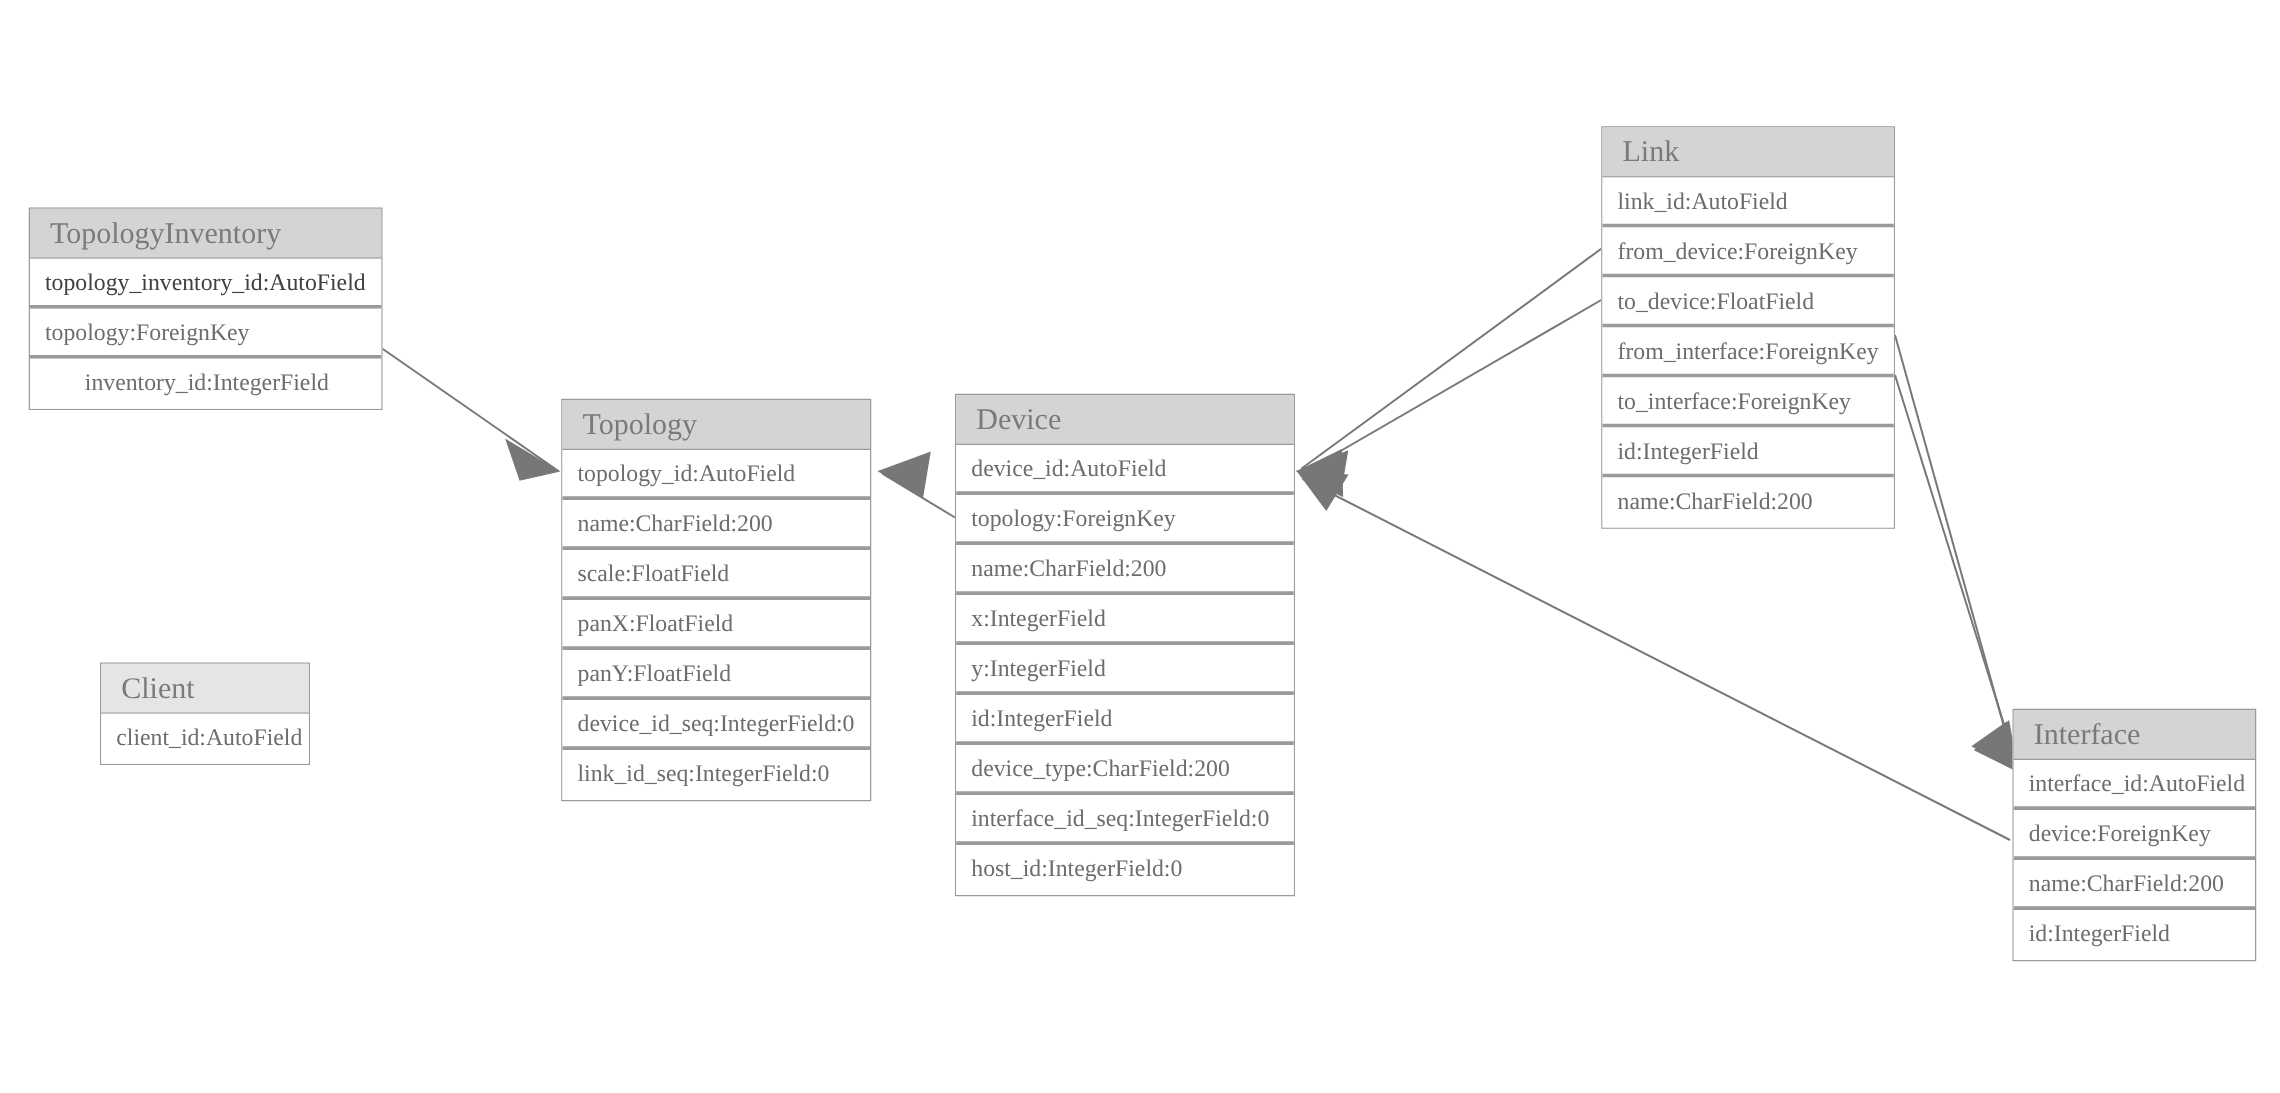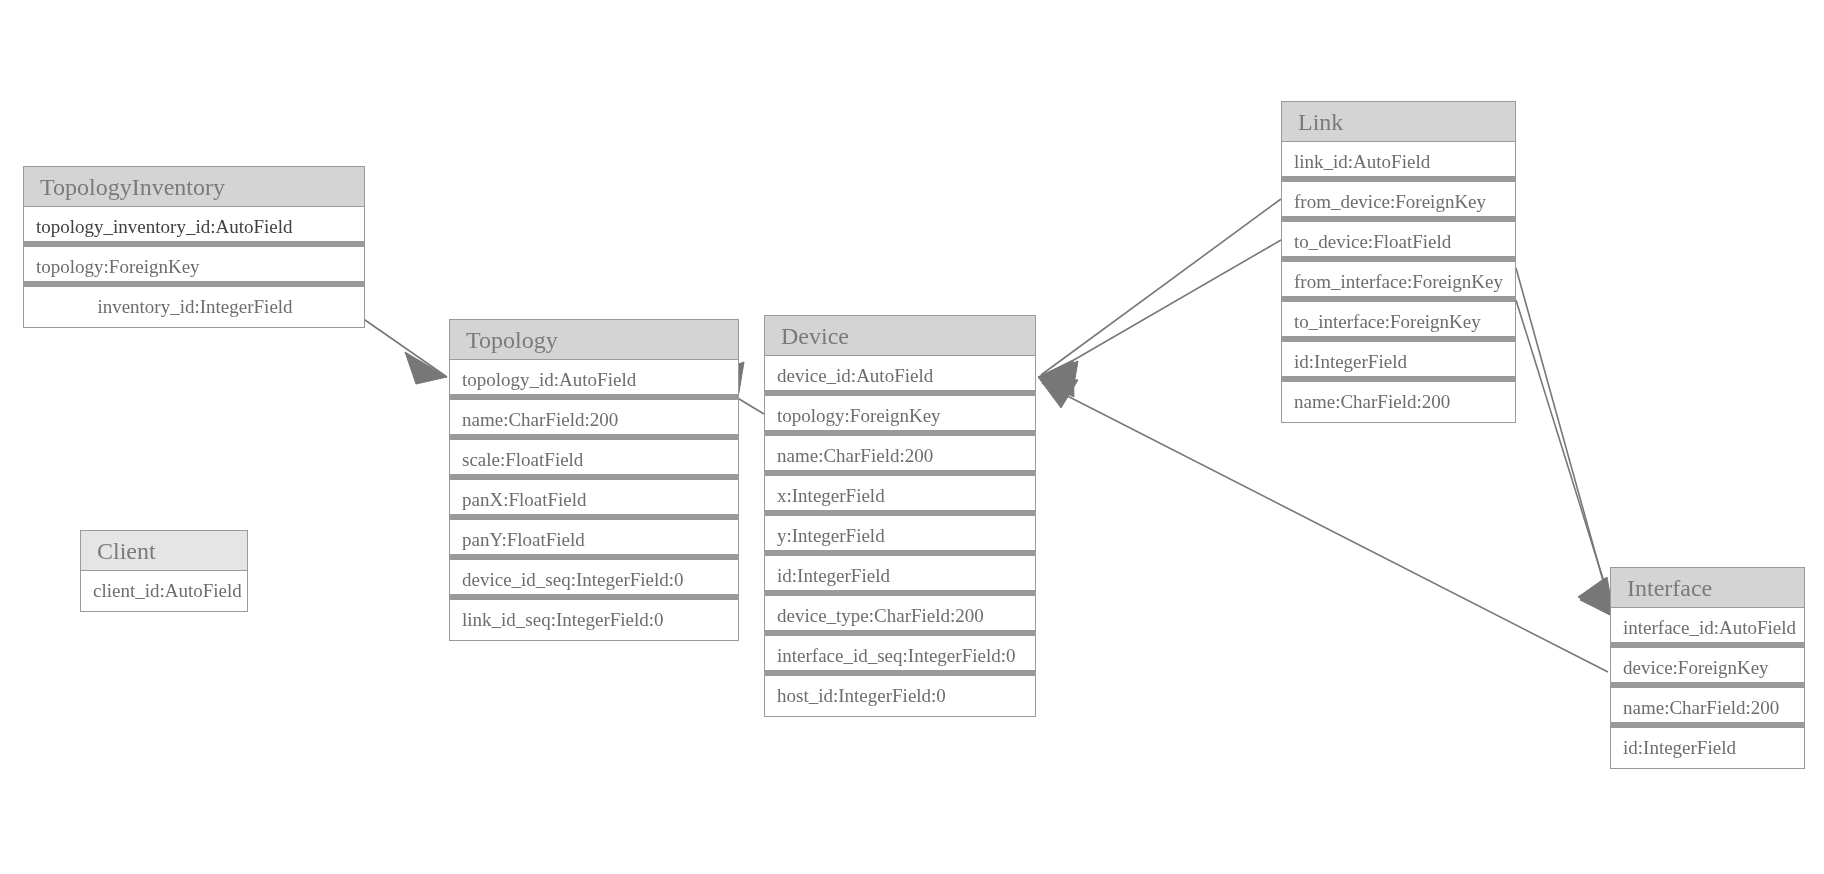--- a/index.html
+++ b/index.html
@@ -37,21 +37,21 @@
     color: #7a7a7a;
     font-size: 24px;
     line-height: 40px;
     height: 40px;
     padding: 0 0 0 16px;
     white-space: nowrap;
     overflow: hidden;
   }
   .entity-field {
     box-sizing: border-box;
-    border-bottom: 6px solid #f9a8d4;
+    border-bottom: 3px solid #f9a8d4;
     color: #6d6d6d;
     font-size: 19px;
     line-height: 40px;
     height: 40px;
     padding: 0 10px 0 12px;
     white-space: nowrap;
     overflow: hidden;
     background: #ffffff;
   }
   .entity-field.last {
@@ -88,31 +88,31 @@
         <path d="M 1516,300 L 1613,611" stroke="#777777" stroke-width="1.6" fill="none"></path>
         <path d="M 1614,617 L 1580,600 L 1607,577 Z" fill="#777777" stroke="#777777" stroke-width="1"></path>
       </g>
       <g>
         <path d="M 1608,672 L 1042,383" stroke="#777777" stroke-width="1.6" fill="none"></path>
         <path d="M 1038,377 L 1078,380 L 1061,408 Z" fill="#777777" stroke="#777777" stroke-width="1"></path>
       </g>
     </svg>
 
   <div id="entity-layer">
-      <div class="entity" style="left: 23px; top: 166px; width: 342px; border-color: rgb(154, 154, 154);">
+      <div class="entity" style="left: 23px; top: 166px; width: 283px; border-color: rgb(154, 154, 154);">
         <div class="entity-header" style="background: rgb(212, 212, 212); border-bottom-color: rgb(154, 154, 154);">TopologyInventory</div>
         <div class="entity-field" style="color: #404040; border-bottom-color: rgb(154, 154, 154);">topology_inventory_id:AutoField</div>
         <div class="entity-field" style="color: rgb(109, 109, 109); border-bottom-color: rgb(154, 154, 154);">topology:ForeignKey</div>
         <div class="entity-field last" style="color: rgb(109, 109, 109); border-bottom-color: rgb(154, 154, 154); text-align: center;">inventory_id:IntegerField</div>
       </div>
       <div class="entity" style="left: 80px; top: 530px; width: 168px; border-color: rgb(154, 154, 154);">
         <div class="entity-header" style="background: #e5e5e5; border-bottom-color: rgb(154, 154, 154);">Client</div>
         <div class="entity-field last" style="color: rgb(109, 109, 109); border-bottom-color: rgb(154, 154, 154);">client_id:AutoField</div>
       </div>
-      <div class="entity" style="left: 449px; top: 319px; width: 290px; border-color: rgb(154, 154, 154);">
+      <div class="entity" style="left: 449px; top: 319px; width: 248px; border-color: rgb(154, 154, 154);">
         <div class="entity-header" style="background: rgb(212, 212, 212); border-bottom-color: rgb(154, 154, 154);">Topology</div>
         <div class="entity-field" style="color: rgb(109, 109, 109); border-bottom-color: rgb(154, 154, 154);">topology_id:AutoField</div>
         <div class="entity-field" style="color: rgb(109, 109, 109); border-bottom-color: rgb(154, 154, 154);">name:CharField:200</div>
         <div class="entity-field" style="color: rgb(109, 109, 109); border-bottom-color: rgb(154, 154, 154);">scale:FloatField</div>
         <div class="entity-field" style="color: rgb(109, 109, 109); border-bottom-color: rgb(154, 154, 154);">panX:FloatField</div>
         <div class="entity-field" style="color: rgb(109, 109, 109); border-bottom-color: rgb(154, 154, 154);">panY:FloatField</div>
         <div class="entity-field" style="color: rgb(109, 109, 109); border-bottom-color: rgb(154, 154, 154);">device_id_seq:IntegerField:0</div>
         <div class="entity-field last" style="color: rgb(109, 109, 109); border-bottom-color: rgb(154, 154, 154);">link_id_seq:IntegerField:0</div>
       </div>
       <div class="entity" style="left: 764px; top: 315px; width: 272px; border-color: rgb(154, 154, 154);">

